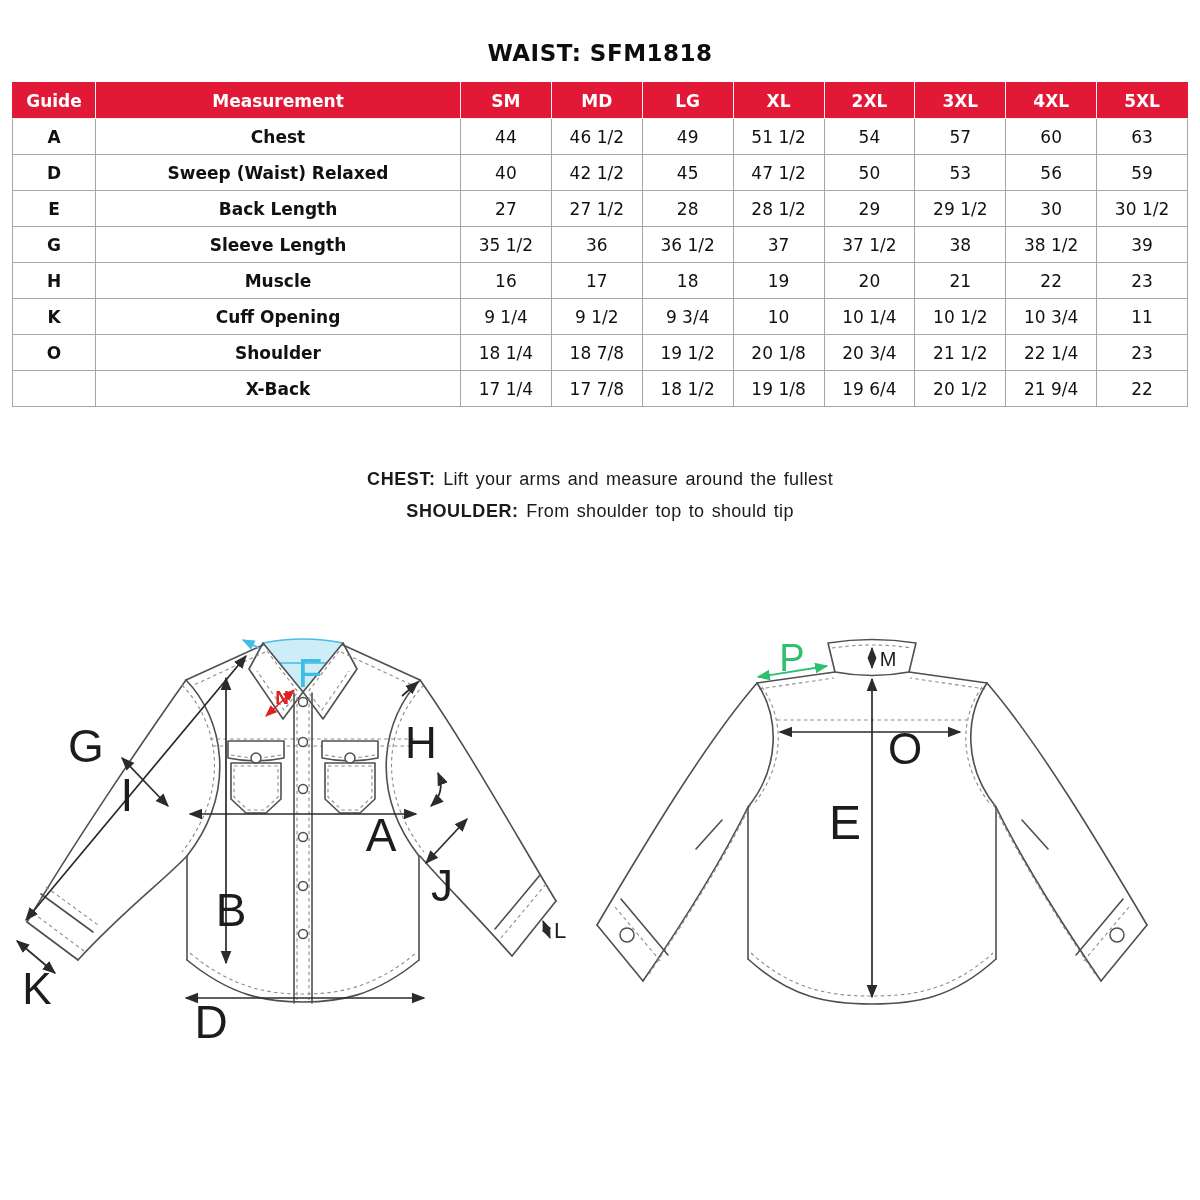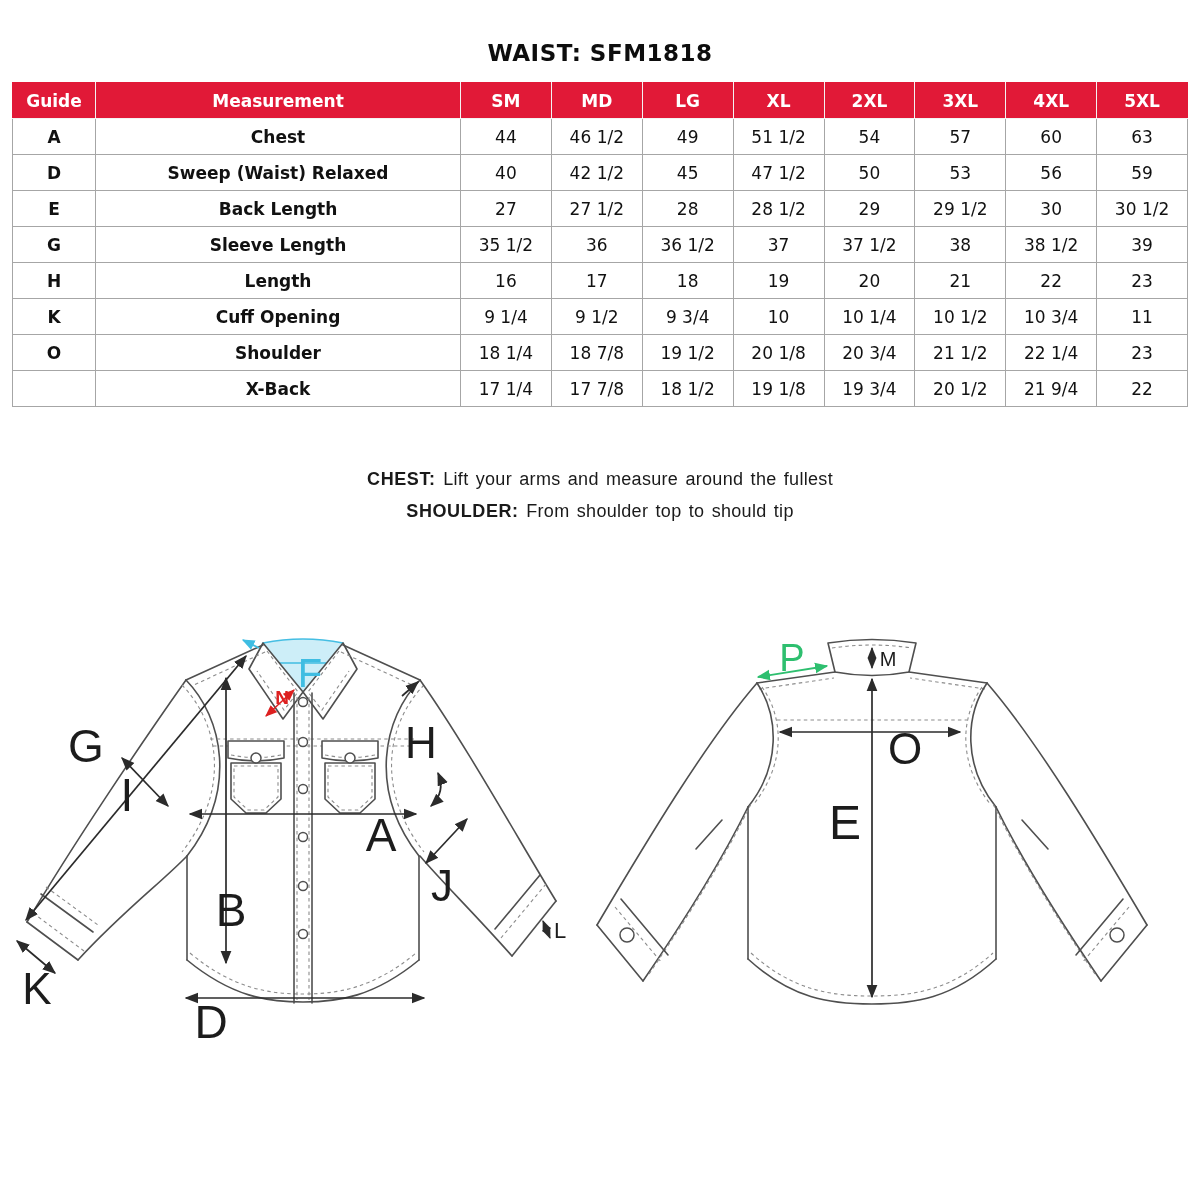--- a/index.html
+++ b/index.html
@@ -118,21 +118,21 @@
         <td class="val">36</td>
         <td class="val">36 1/2</td>
         <td class="val">37</td>
         <td class="val">37 1/2</td>
         <td class="val">38</td>
         <td class="val">38 1/2</td>
         <td class="val">39</td>
       </tr>
       <tr>
         <td class="guide">H</td>
-        <td class="meas">Length</td>
+        <td class="meas">Muscle</td>
         <td class="val">16</td>
         <td class="val">17</td>
         <td class="val">18</td>
         <td class="val">19</td>
         <td class="val">20</td>
         <td class="val">21</td>
         <td class="val">22</td>
         <td class="val">23</td>
       </tr>
       <tr>
@@ -159,21 +159,21 @@
         <td class="val">22 1/4</td>
         <td class="val">23</td>
       </tr>
       <tr>
         <td class="guide"></td>
         <td class="meas">X-Back</td>
         <td class="val">17 1/4</td>
         <td class="val">17 7/8</td>
         <td class="val">18 1/2</td>
         <td class="val">19 1/8</td>
-        <td class="val">19 3/4</td>
+        <td class="val">19 6/4</td>
         <td class="val">20 1/2</td>
         <td class="val">21 9/4</td>
         <td class="val">22</td>
       </tr>
     </tbody>
 </table>
 
 <div class="instructions" id="instructions">
     <div><b>CHEST: </b><span>Lift your arms and measure around the fullest</span></div>
     <div><b>SHOULDER: </b><span>From shoulder top to should tip</span></div>

